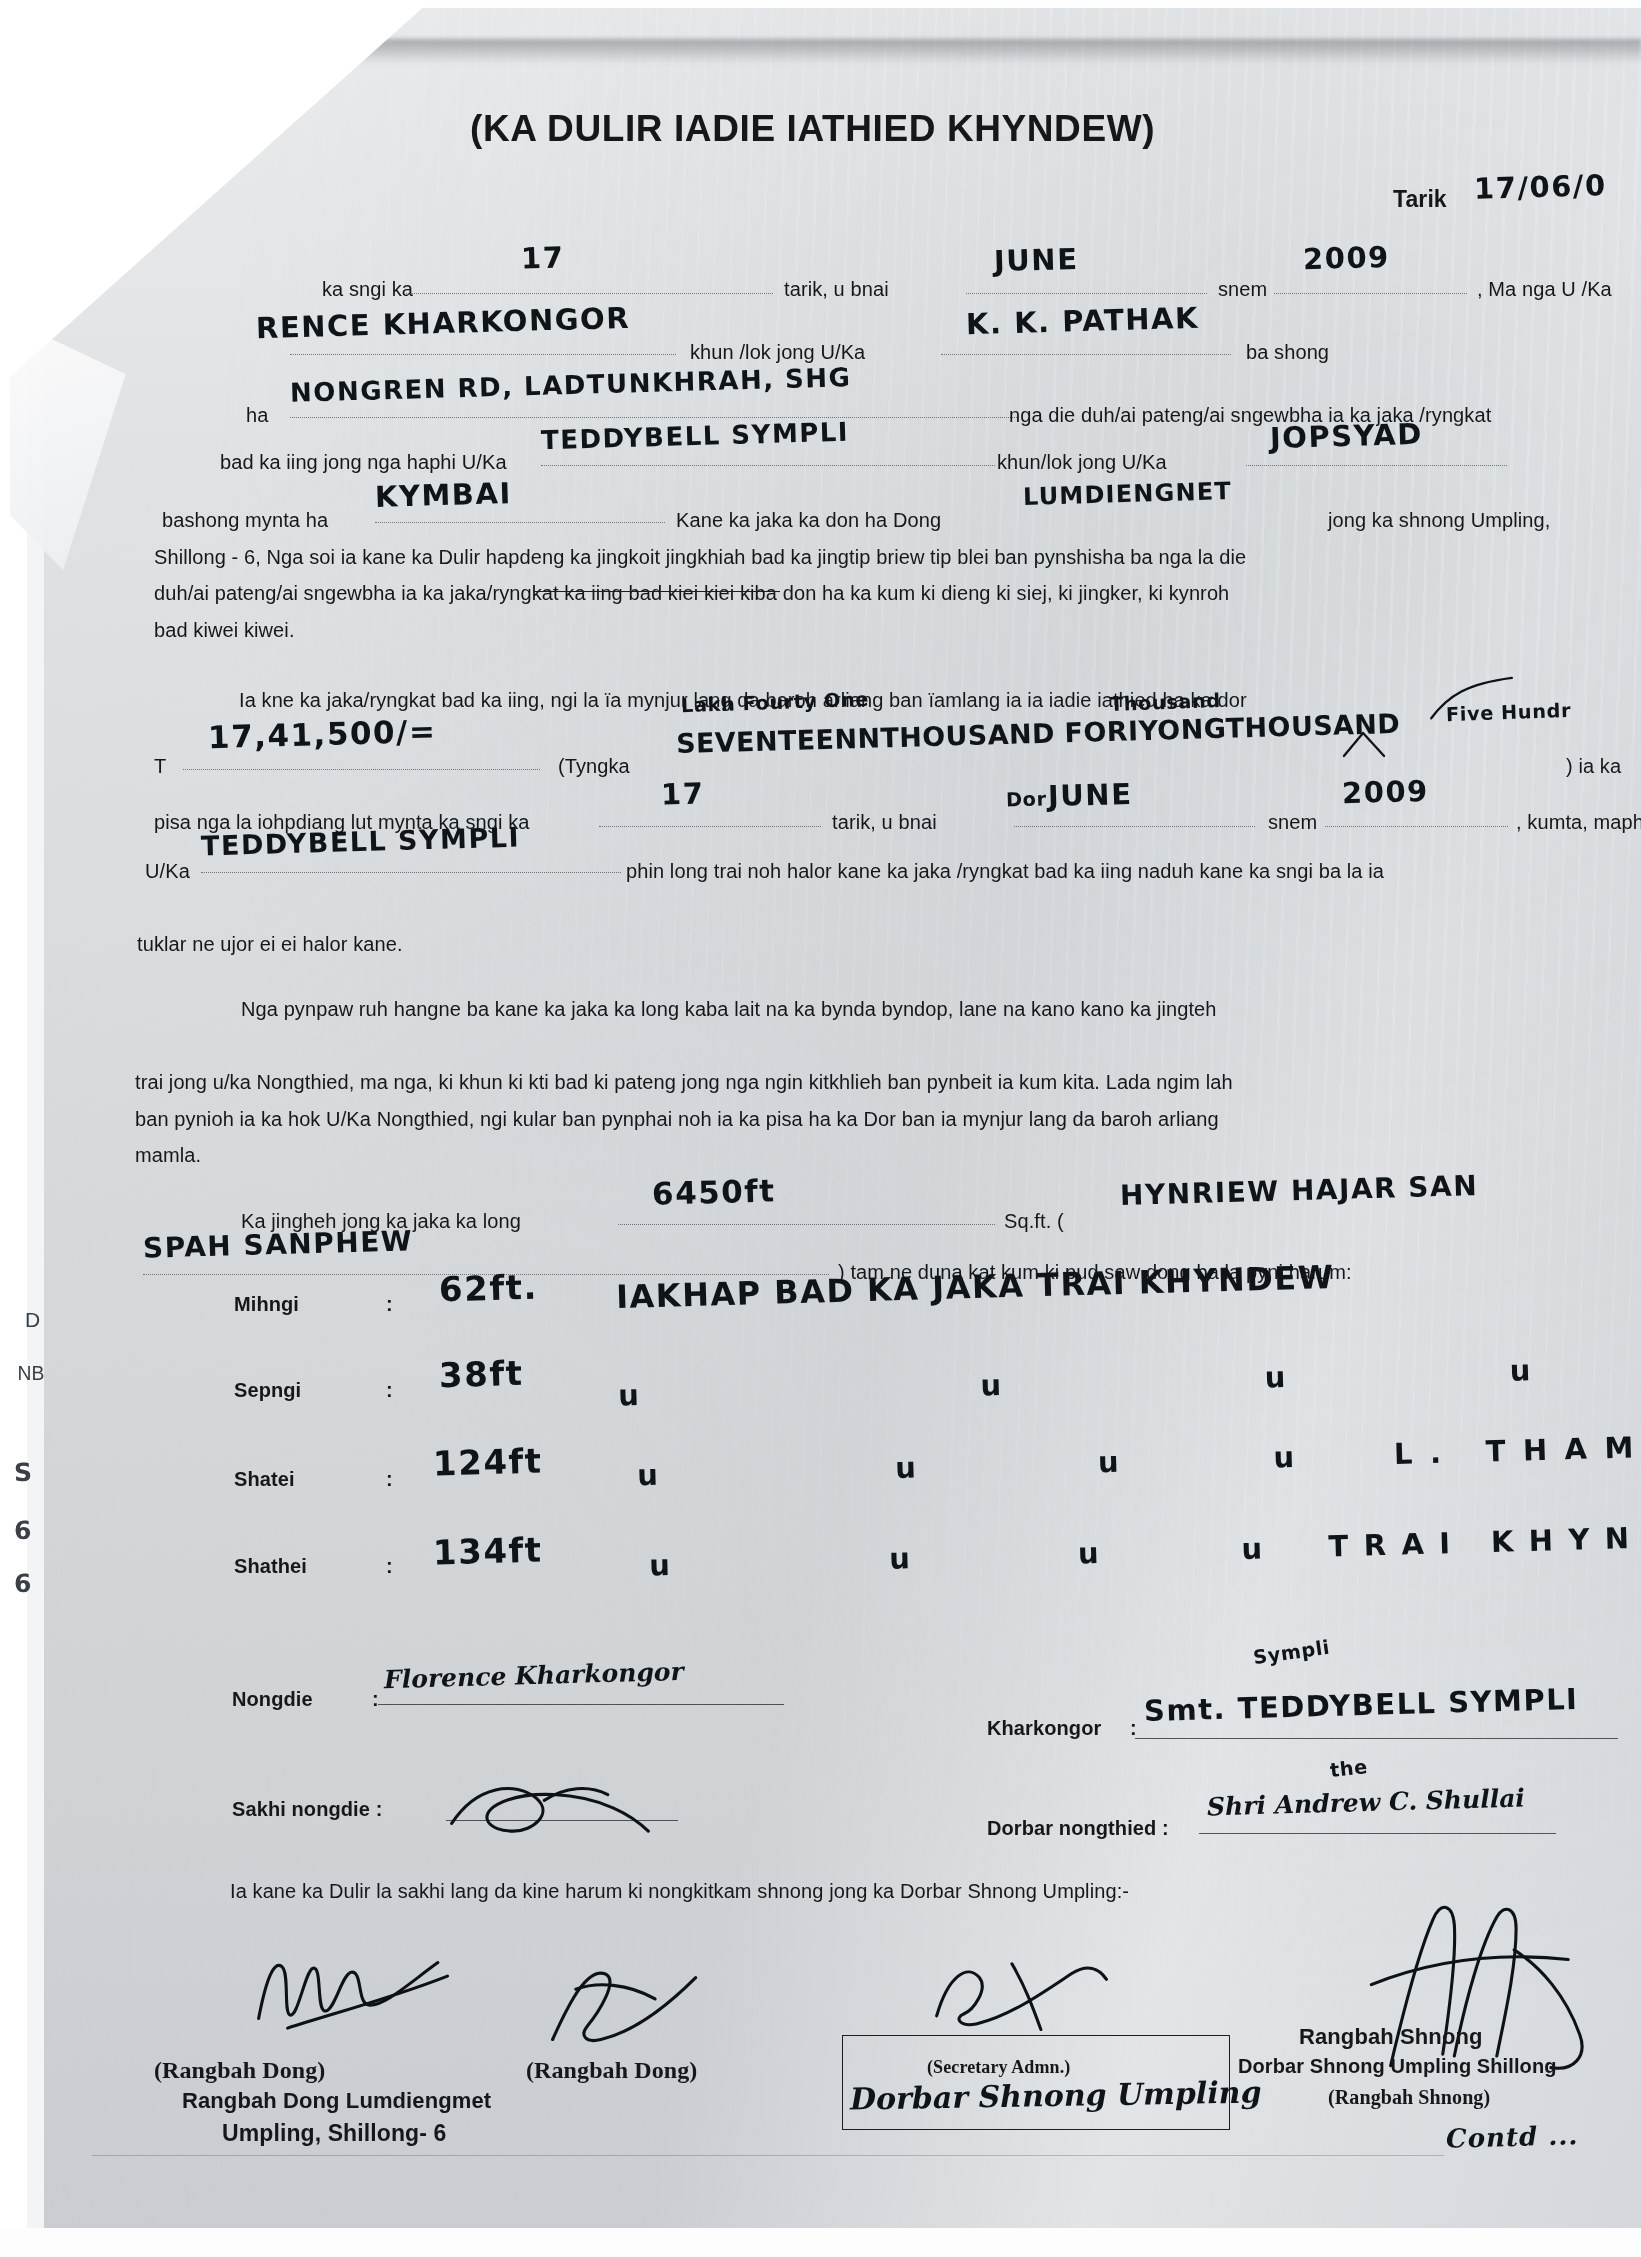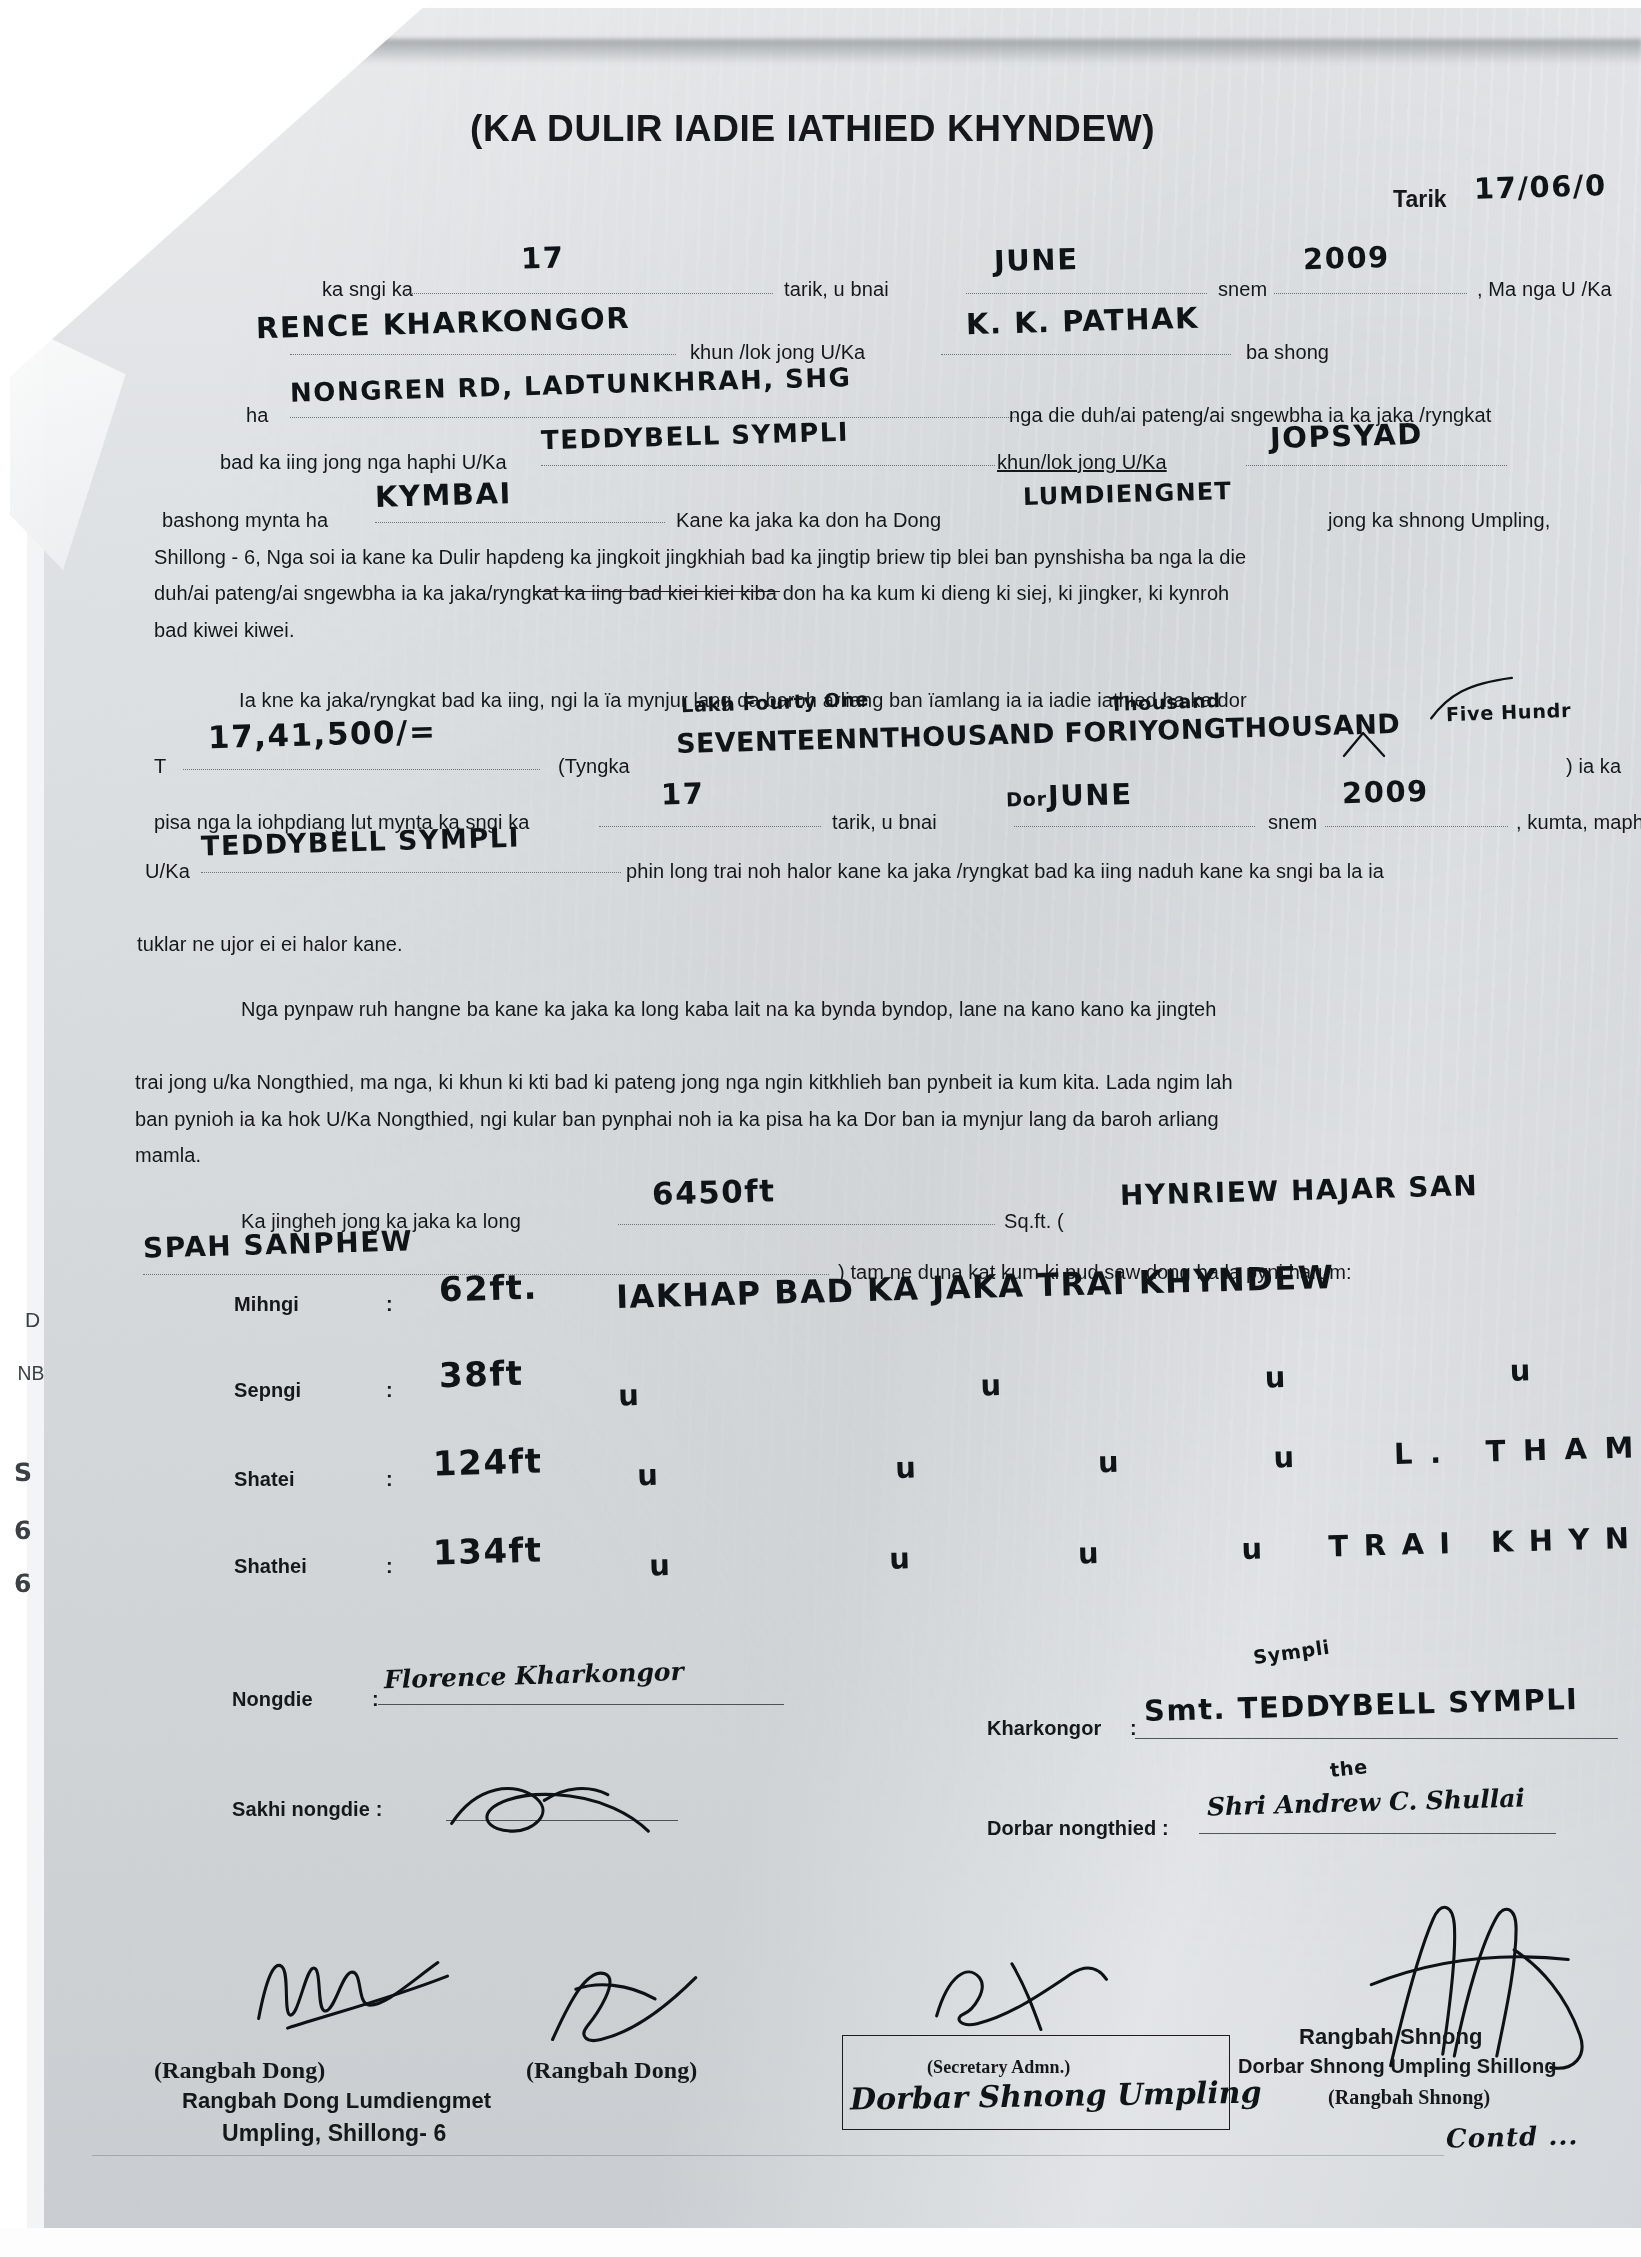--- a/index.html
+++ b/index.html
@@ -123,21 +123,21 @@
   <div class="pr body" style="left:1246px;top:334px;">ba shong</div>
 
   <div class="pr body" style="left:246px;top:397px;">ha</div>
   <div class="hw" style="left:290px;top:370px;font-size:26px;">NONGREN RD, LADTUNKHRAH, SHG</div>
   <div class="dots" style="left:290px;top:417px;width:729px;"></div>
   <div class="pr body" style="left:1009px;top:397px;">nga die duh/ai pateng/ai sngewbha ia ka jaka /ryngkat</div>
 
   <div class="pr body" style="left:220px;top:444px;">bad ka iing jong nga haphi U/Ka</div>
   <div class="hw" style="left:541px;top:421px;font-size:26px;">TEDDYBELL SYMPLI</div>
   <div class="dots" style="left:541px;top:465px;width:454px;"></div>
-  <div class="pr body" style="left:997px;top:444px;text-decoration:underline;">khun/lok jong U/Ka</div>
+  <div class="pr body" style="left:997px;top:444px;">khun/lok jong U/Ka</div>
   <div class="dots" style="left:1246px;top:465px;width:261px;"></div>
   <div class="hw" style="left:1270px;top:419px;">JOPSYAD</div>
 
   <div class="pr body" style="left:162px;top:502px;">bashong mynta ha</div>
   <div class="hw" style="left:375px;top:478px;">KYMBAI</div>
   <div class="dots" style="left:375px;top:522px;width:290px;"></div>
   <div class="pr body" style="left:676px;top:502px;">Kane ka jaka ka don ha Dong</div>
   <div class="hw sm" style="left:1023px;top:480px;">LUMDIENGNET</div>
   <div class="pr body" style="left:1328px;top:502px;">jong ka shnong Umpling,</div>
 
@@ -240,20 +240,21 @@
       <path d="M8,50 C34,10 74,6 96,24 C114,40 92,58 72,58 C46,58 34,42 56,30 C86,14 140,18 176,34 C196,43 206,52 212,58"></path>
       <path d="M104,26 C126,12 150,10 170,20"></path>
     </svg>
   </div>
 
   <div class="pr lbl" style="left:987px;top:1817px;">Dorbar nongthied :</div>
   <div class="hw cur" style="left:1207px;top:1788px;font-size:25px;letter-spacing:0;">Shri Andrew C. Shullai</div>
   <div class="hw xs" style="left:1330px;top:1757px;transform:rotate(-6deg);">the</div>
   <div class="line" style="left:1199px;top:1833px;width:357px;"></div>
 
+  <div class="pr body" style="left:230px;top:1873px;">Ia kane ka Dulir la sakhi lang da kine harum ki nongkitkam shnong jong ka Dorbar Shnong Umpling:-</div>
 
   <div class="sig" style="left:249px;top:1943px;">
     <svg width="212" height="97" viewBox="0 0 220 100">
       <path d="M10,78 C18,36 26,18 34,24 C42,30 36,70 42,74 C50,80 58,30 66,26 C76,22 70,66 78,70 C88,74 96,32 106,30 C118,28 112,62 124,64 C140,66 168,40 196,20"></path>
       <path d="M40,88 C90,72 150,56 206,34"></path>
     </svg>
   </div>
   <div class="sig" style="left:541px;top:1962px;">
     <svg width="174" height="97" viewBox="0 0 180 100">
       <path d="M12,80 C30,40 48,6 66,12 C82,18 58,54 48,66 C40,76 46,84 62,80 C96,72 128,48 160,16"></path>

